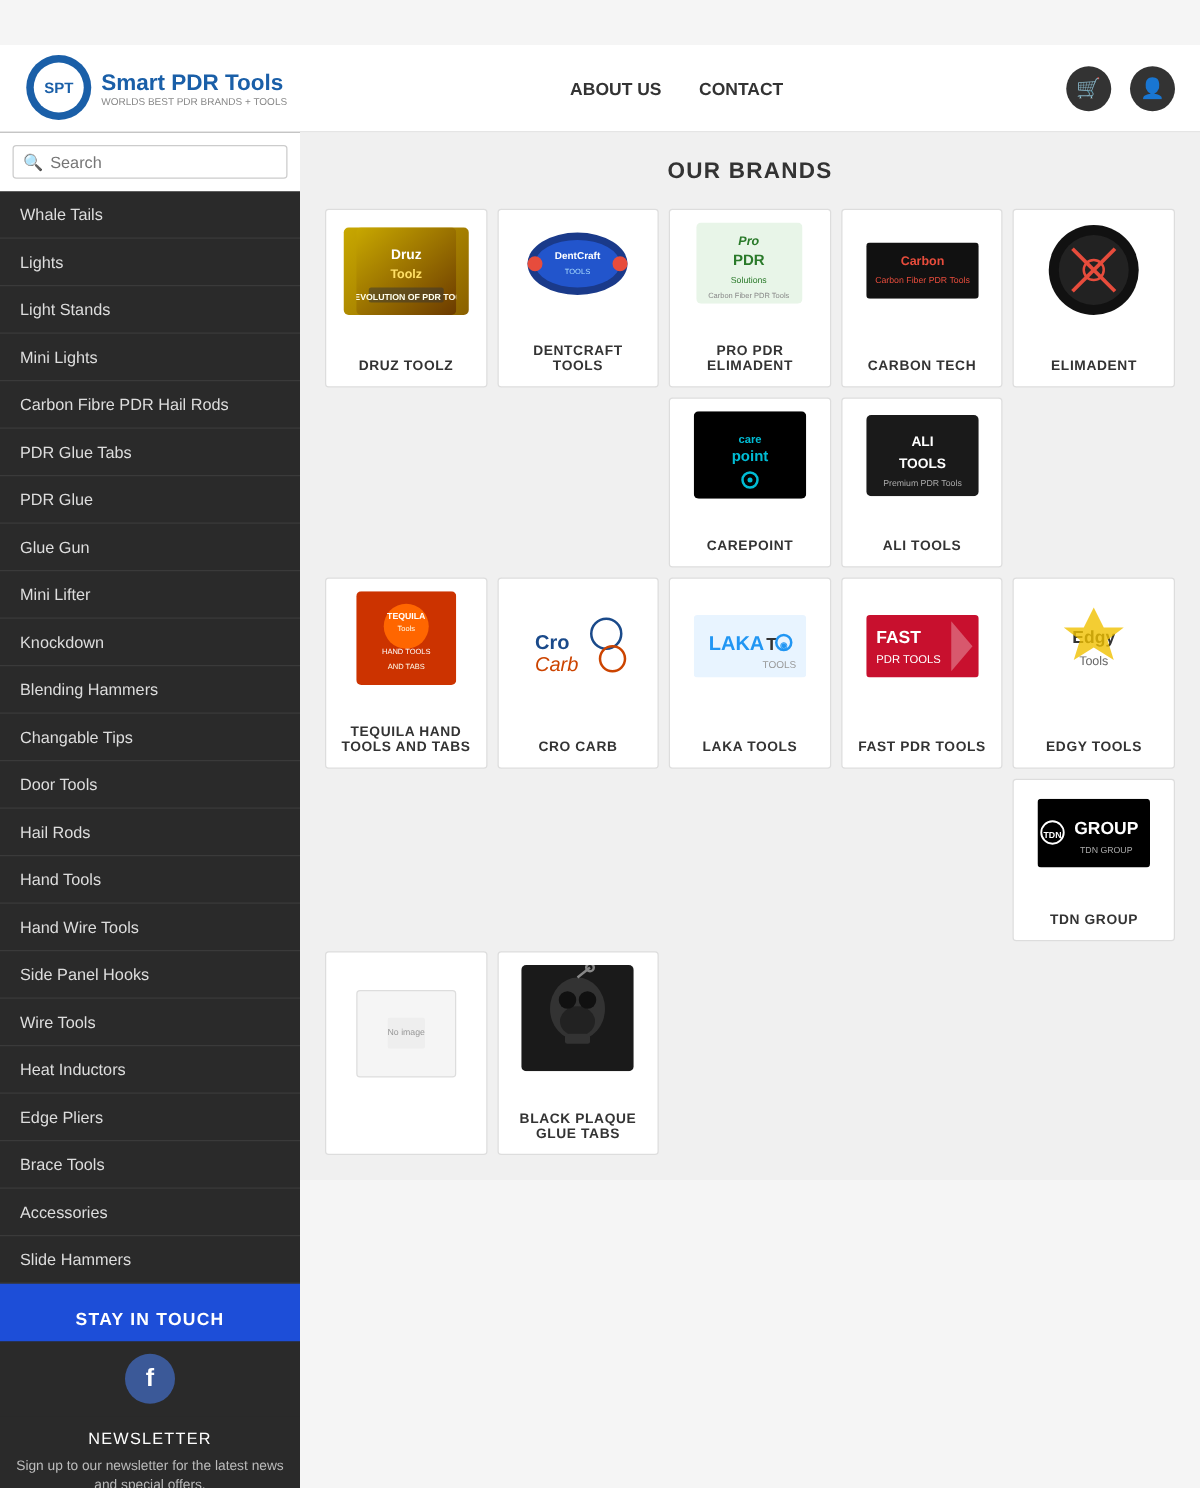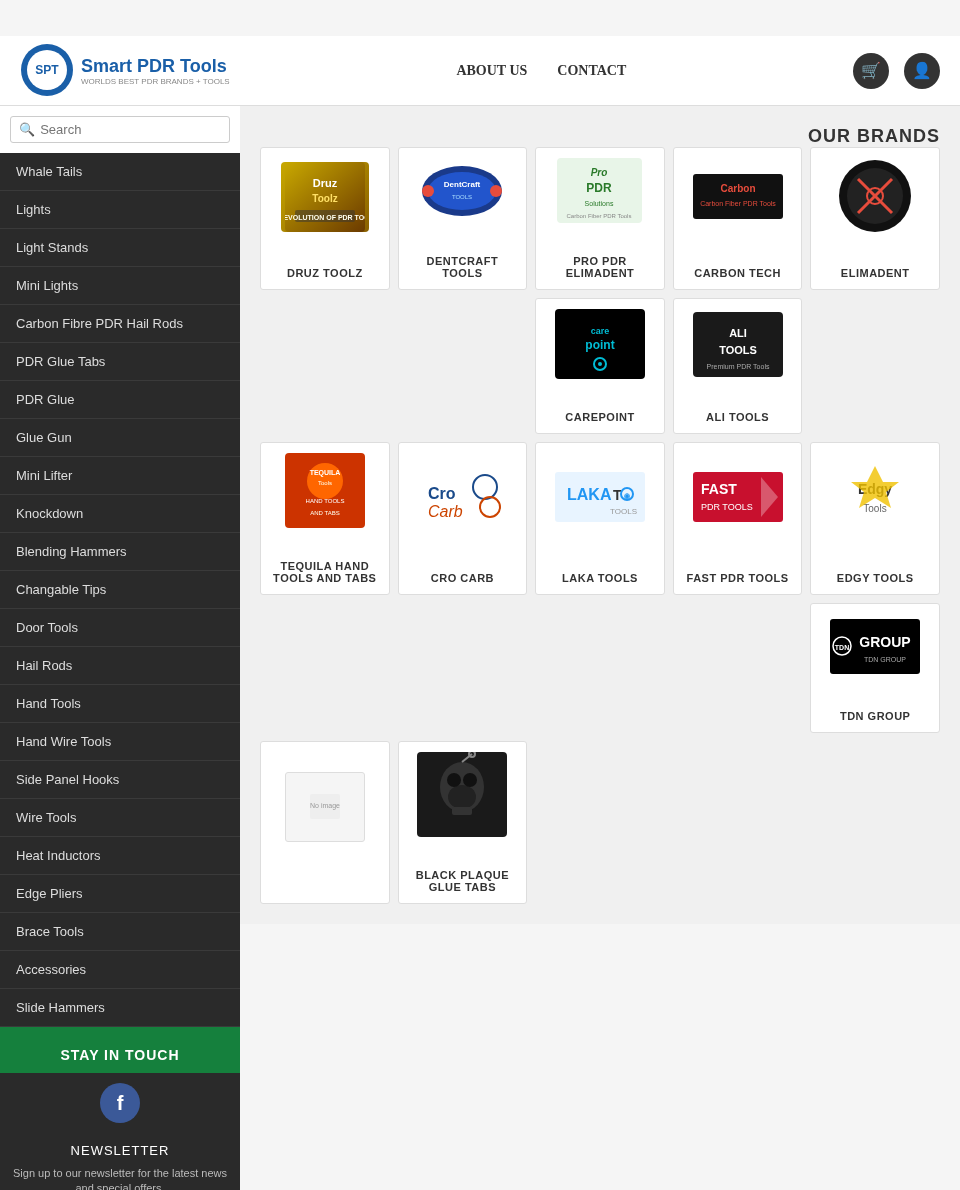--- a/index.html
+++ b/index.html
@@ -10,21 +10,21 @@
       display: flex;
       align-items: center;
       background: #fff;
       border-bottom: 1px solid #ddd;
       padding: 0 20px;
       height: 70px;
       justify-content: space-between;
       margin-top: 36px;
     }
     .logo-area { display: flex; align-items: center; gap: 10px; }
-    .nav-area { display: flex; gap: 30px; align-items: center; font-family: Liberation Serif, serif; }
+    .nav-area { display: flex; gap: 30px; align-items: center; }
     .nav-item { font-size: 14px; font-weight: bold; color: #333; text-decoration: none; cursor: pointer; }
     .header-icons { display: flex; gap: 15px; align-items: center; }
     .header-icon {
       width: 36px; height: 36px;
       background: #333;
       border-radius: 50%;
       display: flex; align-items: center; justify-content: center;
       color: #fff; font-size: 16px; cursor: pointer;
     }
 
@@ -56,21 +56,21 @@
     .sidebar-item {
       display: block;
       padding: 11px 16px;
       color: #ddd;
       font-size: 13px;
       border-bottom: 1px solid #3a3a3a;
       cursor: pointer;
       text-decoration: none;
     }
     .stay-in-touch {
-      background: #15803d;
+      background: #1d4ed8;
       color: #fff;
       text-align: center;
       padding: 20px 10px 10px;
       font-size: 14px;
       font-weight: bold;
       letter-spacing: 1px;
     }
     .fb-icon {
       width: 40px; height: 40px;
       background: #3b5998;
@@ -94,24 +94,25 @@
       background: #1a1a1a;
       color: #ccc;
       font-size: 12px;
       border-radius: 3px;
       margin-bottom: 8px;
     }
 
     
     .main-content { flex: 1; padding: 20px; background: #f0f0f0; }
     .brands-title {
-      text-align: right;
+      text-align: center;
       font-size: 18px;
       font-weight: bold;
       color: #333;
+      margin-bottom: 20px;
       letter-spacing: 1px;
     }
     .brands-grid {
       display: grid;
       grid-template-columns: repeat(5, 1fr);
       gap: 8px;
     }
     .brand-card {
       background: #fff;
       border: 1px solid #ddd;
@@ -139,21 +140,21 @@
       color: #333;
       text-align: center;
       letter-spacing: 0.5px;
       margin-top: 24px;
     }
 
     
     .druz-logo {
       background: linear-gradient(135deg, #c8a800, #8a6000);
       border-radius: 4px;
-      width: 88px; height: 70px;
+      width: 100px; height: 70px;
       display: flex; align-items: center; justify-content: center;
       color: #fff; font-weight: bold; font-size: 10px; text-align: center;
       flex-direction: column;
     }
     .noimage-logo {
       background: #f5f5f5;
       border: 1px solid #ddd;
       border-radius: 3px;
       width: 80px; height: 70px;
       display: flex; align-items: center; justify-content: center;

